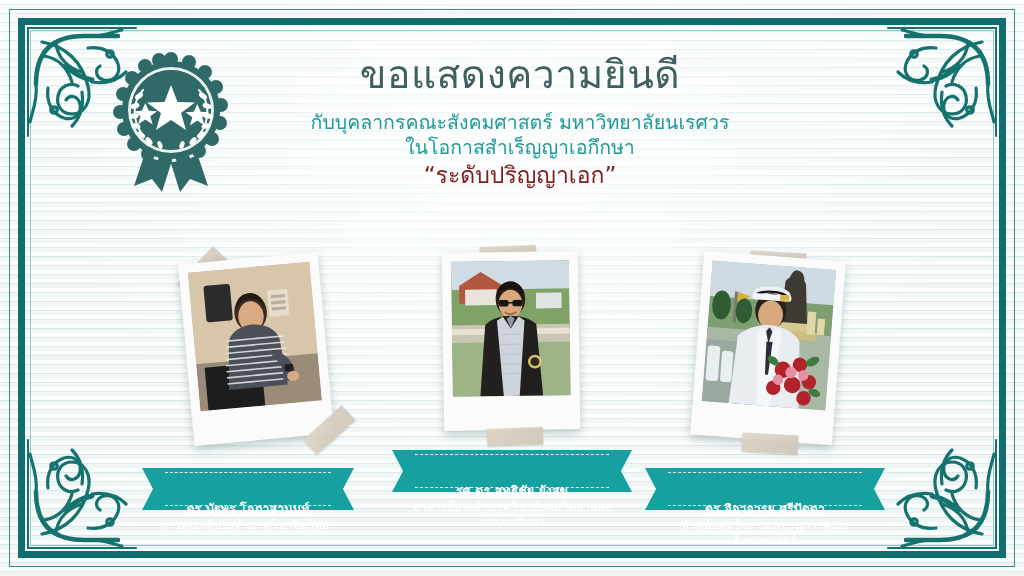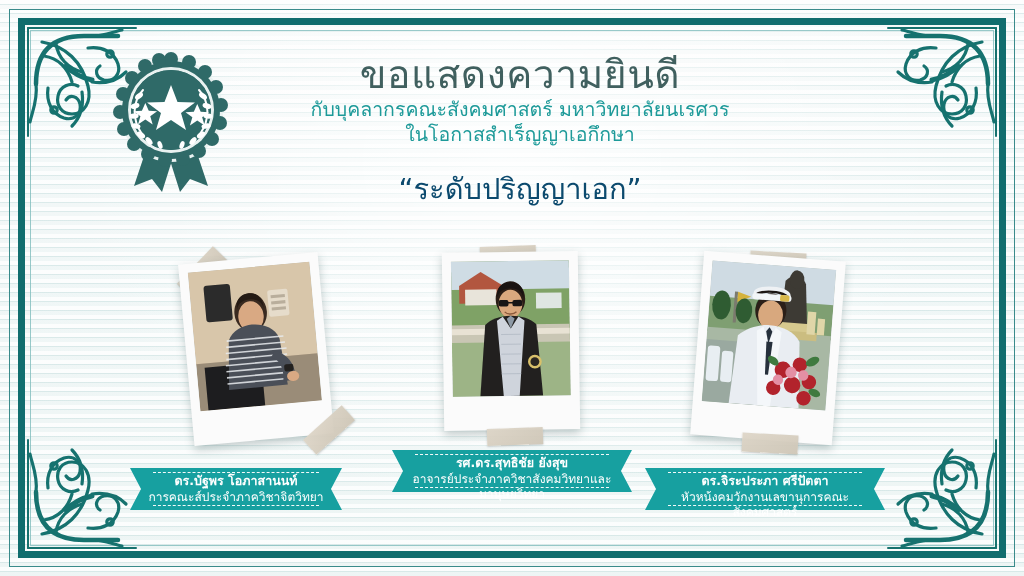--- a/index.html
+++ b/index.html
@@ -95,26 +95,26 @@
     font-size: 39px;
     line-height: 1.18;
     color: #40605f;
     letter-spacing: .5px;
   }
   .hl-sub1, .hl-sub2 {
     font-size: 19.5px;
     line-height: 1.28;
     color: #1d9a99;
   }
-  .hl-sub1 { margin-top: 0; }
+  .hl-sub1 { margin-top: 13px; }
   .hl-quote {
-    margin-top: 24px;
-    font-size: 29px;
+    margin-top: 1px;
+    font-size: 23px;
     line-height: 1.2;
-    color: #0c4a6e;
+    color: #7f1d1d;
   }
 
   
   .photo {
     position: absolute;
     background: #fbfbfb;
     box-shadow: 0 4px 10px rgba(60,90,90,.30);
     padding: 9px 9px 34px 9px;
     box-sizing: border-box;
   }
@@ -177,33 +177,34 @@
   .banner .dash {
     position: absolute;
     left: 5px; right: 5px; top: 4px; bottom: 4px;
     border-top: 1.6px dashed rgba(255,255,255,.95);
     border-bottom: 1.6px dashed rgba(255,255,255,.95);
   }
   .banner .txt {
     position: relative;
     z-index: 3;
     padding-top: 6px;
+    margin-top: 28px;
   }
   .banner .nm {
     font-size: 12.5px;
     line-height: 1.1;
     font-weight: bold;
   }
   .banner .rl {
     font-size: 12px;
     line-height: 1.25;
     margin-top: 2px;
   }
 
-  #banner-left   { left: 148px; top: 468px; width: 176px; }
+  #banner-left   { left: 160px; top: 468px; width: 176px; }
   #banner-center { left: 410px; top: 450px; width: 204px; }
   #banner-right  { left: 663px; top: 468px; width: 204px; }
 </style>
 </head>
 <body>
 
 <div id="poster">
 
   <div class="bg-base"></div>
   <div class="bg-stripes"></div>
@@ -517,18 +518,18 @@
       <div class="rl">อาจารย์ประจำภาควิชาสังคมวิทยาและมานุษยวิทยา</div>
     </div>
   </div>
 
   <div class="banner" id="banner-right">
     <div class="tail-l"></div>
     <div class="tail-r"></div>
     <div class="body"></div>
     <div class="dash"></div>
     <div class="txt">
-      <div class="nm">ดร.จิระประภา ศรีปัตตา</div>
+      <div class="nm">ดร.จิอาจารย ศรีปัตตา</div>
       <div class="rl">หัวหน้งคมวักงานเลขานุการคณะสังคมศาสตร์</div>
     </div>
   </div>
 
 </div>
 
 </body></html>

